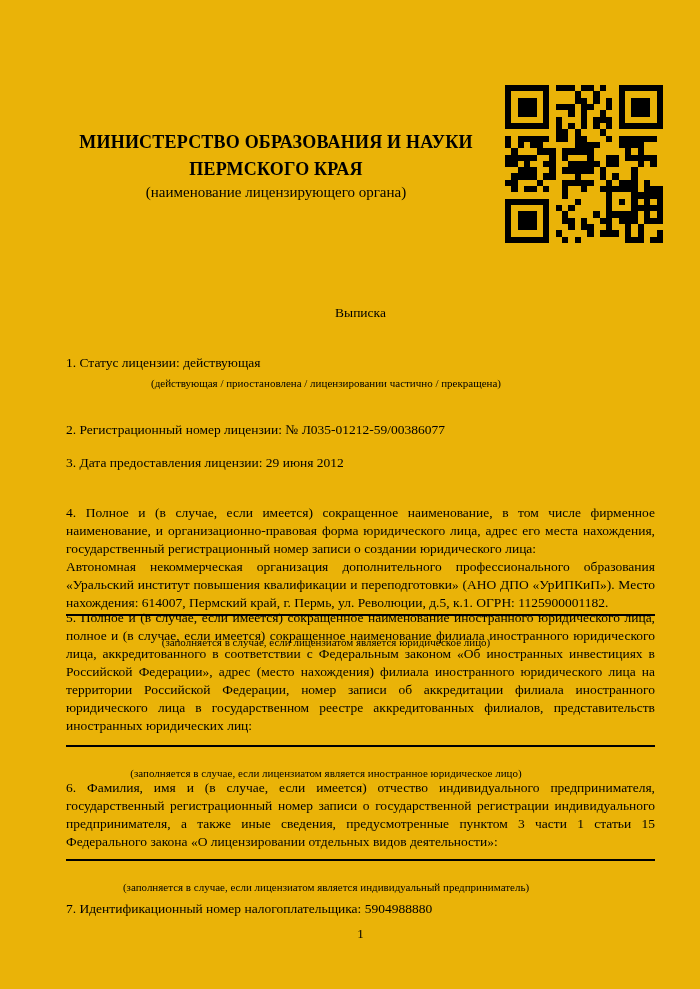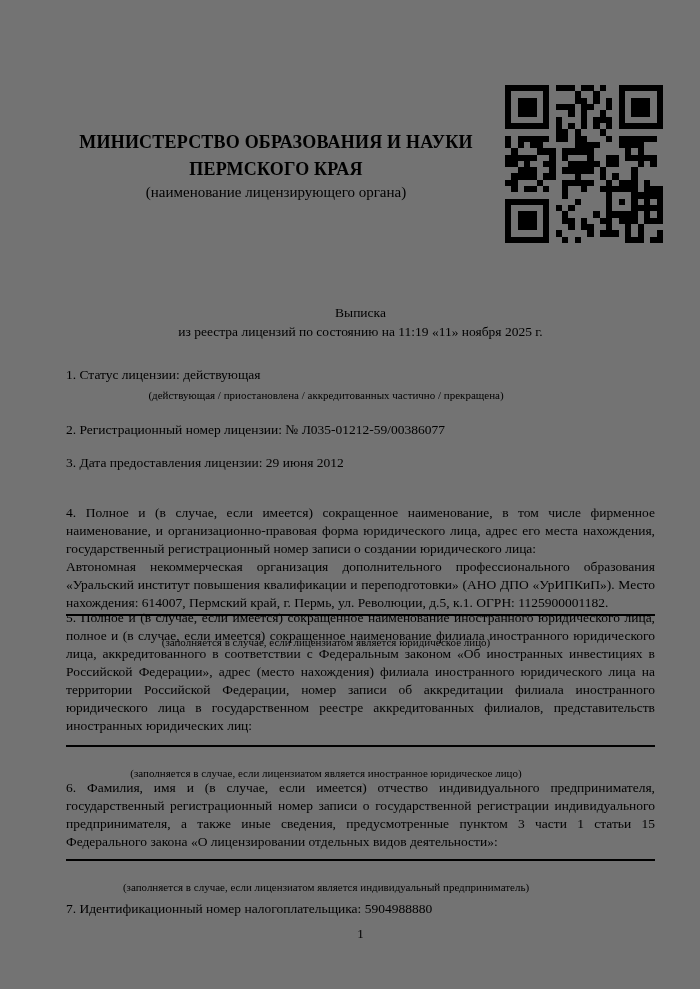--- a/index.html
+++ b/index.html
@@ -1,20 +1,20 @@
 <!DOCTYPE html>
 <html><head>
 <meta charset="utf-8">
 <style>
   * { margin:0; padding:0; box-sizing:border-box; }
   html,body { background:#ffffff; }
   .page {
     position:relative;
     width:700px; height:989px;
-    background:#737373;
+    background:#eab308;
     color:#000000;
     font-family:"Liberation Serif","DejaVu Serif",serif;
     overflow:hidden;
   }
   .qr {
     position:absolute; left:505px; top:85px;
     width:158px; height:158px;
   }
   .qr svg { display:block; width:158px; height:158px; }
   .header {
@@ -388,26 +388,25 @@
   <div class="header">
     <div class="ministry">
       <div>МИНИСТЕРСТВО ОБРАЗОВАНИЯ И НАУКИ</div>
       <div>ПЕРМСКОГО КРАЯ</div>
     </div>
     <div class="header-caption">(наименование лицензирующего органа)</div>
   </div>
 
   <div class="title">
     <div>Выписка</div>
-    <div>из реестра лицензий по состоянию на 11:19 «11» ноября 2025 г.</div>
-  </div>
-
-  <div class="item" style="top:366px">
+  </div>
+
+  <div class="item" style="top:354px">
     <div class="para">1. Статус лицензии: действующая</div>
-    <div class="cap-wrap" style="margin-top:4px">(действующая / приостановлена / аккредитованных частично / прекращена)</div>
+    <div class="cap-wrap" style="margin-top:4px">(действующая / приостановлена / лицензировании частично / прекращена)</div>
   </div>
 
   <div class="item" style="top:421px">
     <div class="para">2. Регистрационный номер лицензии: № Л035-01212-59/00386077</div>
   </div>
 
   <div class="item" style="top:454px">
     <div class="para">3. Дата предоставления лицензии: 29 июня 2012</div>
   </div>
 

